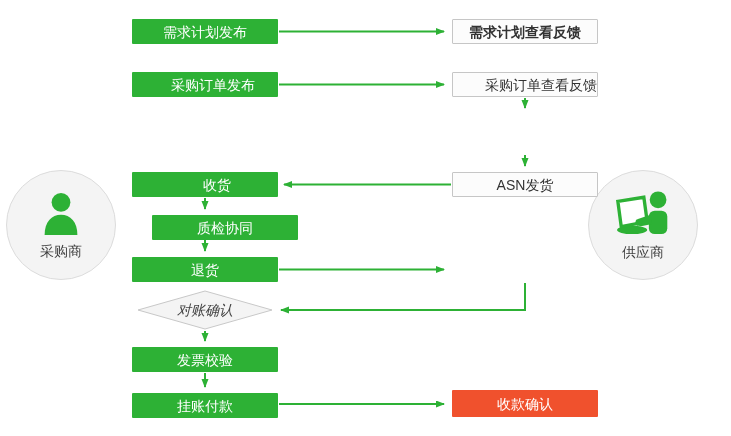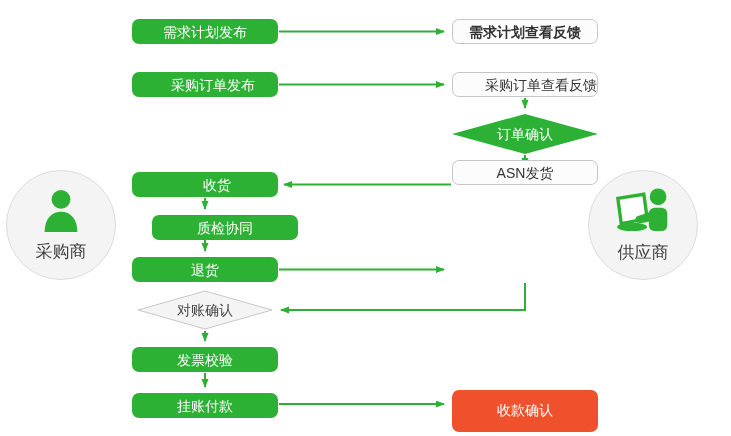--- a/index.html
+++ b/index.html
@@ -17,39 +17,39 @@
   .canvas{
     position:relative;width:731px;height:436px;background:#ffffff;
     font-family:"Liberation Sans","DejaVu Sans",sans-serif;overflow:hidden;
   }
   .connector-layer{position:absolute;left:0;top:0;width:731px;height:436px;}
   .connector{stroke:var(--green);stroke-width:2;fill:none;}
   #arrowhead path{fill:var(--green);}
   .box{
     position:absolute;width:146px;height:25px;box-sizing:border-box;
     display:flex;align-items:center;justify-content:center;
-    font-size:14px;border-radius:7px;line-height:1;
+    font-size:14px;border-radius:1px;line-height:1;
   }
   .box.green{background:var(--green);color:#ffffff;}
   .box.white{background:var(--box-bg);border:1px solid var(--box-border);color:var(--text-dark);}
-  .box.red{background:var(--red);color:#ffffff;height:42px;font-family:Liberation Serif, serif;}
+  .box.red{background:var(--red);color:#ffffff;height:27px;}
   .diamond-wrap{position:absolute;}
   .diamond-wrap svg{display:block;}
   .diamond-label{
     position:absolute;left:0;top:0;right:0;bottom:0;
     display:flex;align-items:center;justify-content:center;font-size:14px;line-height:1;
   }
   .diamond-label.on-green{color:#ffffff;}
   .diamond-label.on-white{color:#444444;}
   .circle{
     position:absolute;width:110px;height:110px;border-radius:50%;box-sizing:border-box;
     background:var(--circle-bg);border:1px solid var(--circle-border);
     display:flex;flex-direction:column;align-items:center;justify-content:center;
   }
-  .circle .actor-label{font-size:17px;color:#3f3f3f;margin-top:5px;}
+  .circle .actor-label{font-size:14px;color:#3f3f3f;margin-top:5px;}
   .actor-icon{line-height:0;}
 </style>
 </head>
 <body>
 
 <div class="canvas">
 
   <svg class="connector-layer">
     <defs>
       <marker id="arrowhead" markerWidth="9" markerHeight="8" refX="8" refY="3.5" orient="auto" markerUnits="userSpaceOnUse">
@@ -109,41 +109,35 @@
   <div class="box green" style="left:132px;top:257px;">
     <span>退货</span>
   </div>
   <div class="box green" style="left:132px;top:347px;">
     <span>发票校验</span>
   </div>
   <div class="box green" style="left:132px;top:393px;">
     <span>挂账付款</span>
   </div>
 
-  <div class="diamond-wrap" style="left:137px;top:290px;width:136px;height:40px;">
+  <div class="diamond-wrap" style="left:137px;top:290px;width:136px;height:40px;font-style:italic;">
     <svg width="136" height="40">
       <polygon points="68,1 135,20 68,39 1,20" fill="var(--diamond-bg)" stroke="var(--diamond-border)" stroke-width="1"></polygon>
     </svg>
     <div class="diamond-label on-white">对账确认</div>
   </div>
 
   <div class="box white" style="left:452px;top:19px;font-weight:bold;">
     <span>需求计划查看反馈</span>
   </div>
   <div class="box white" style="left:452px;top:72px;padding-left:32px;">
     <span>采购订单查看反馈</span>
   </div>
 
-  <div class="diamond-wrap" style="left:452px;top:114px;width:146px;height:40px;">
-    <svg width="146" height="40">
-      <polygon points="73,0 146,20 73,40 0,20" fill="var(--green)"></polygon>
-    </svg>
-    <div class="diamond-label on-green">订单确认</div>
-  </div>
 
-  <div class="box white" style="left:452px;top:160px;align-items:center;">
+  <div class="box white" style="left:452px;top:172px;align-items:center;">
     <span>ASN发货</span>
   </div>
   <div class="box red" style="left:452px;top:390px;">
     <span>收款确认</span>
   </div>
 
 </div>
 
 </body></html>

